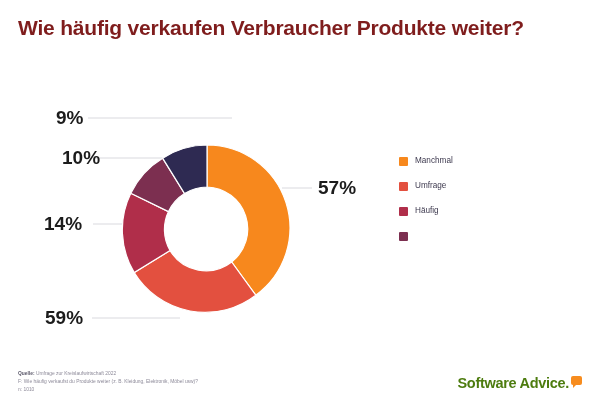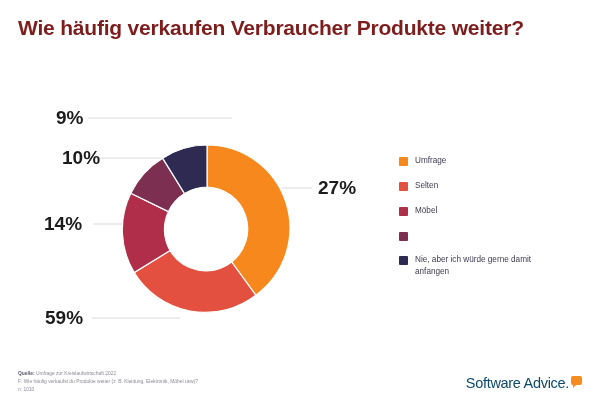--- a/index.html
+++ b/index.html
@@ -103,22 +103,22 @@
   
   .logo {
     position: absolute;
     right: 18px;
     top: 376px;
     display: flex;
     align-items: flex-start;
   }
   .logo-text {
     font-size: 14.5px;
-    font-weight: normal;
-    color: #0c4a6e;
+    font-weight: bold;
+    color: #4d7c0f;
     letter-spacing: -0.3px;
     line-height: 1;
   }
   .logo-mark {
     position: relative;
     width: 11px;
     height: 9px;
     background: #f78c1e;
     border-radius: 2px;
     margin-left: 2px;
@@ -184,42 +184,38 @@
                  L 207 91
                  A 42 42 0 0 0 184.57 97.57
                  Z"></path>
       </g>
     </svg>
 
     <div class="pct-label" style="left:56px; top:11px;">9%</div>
     <div class="pct-label" style="left:46px; top:51px;margin-left:16px;">10%</div>
     <div class="pct-label" style="left:44px; top:117px;">14%</div>
     <div class="pct-label" style="left:45px; top:211px;">59%</div>
-    <div class="pct-label" style="left:318px; top:81px;">27%</div>
+    <div class="pct-label" style="left:318px; top:81px;">57%</div>
   </div>
 
   <div class="legend">
     <div class="legend-row">
       <span class="legend-swatch" style="background:#f7881d;"></span>
+      <span class="legend-label">Manchmal</span>
+    </div>
+    <div class="legend-row">
+      <span class="legend-swatch" style="background:#e3503f;"></span>
       <span class="legend-label">Umfrage</span>
     </div>
     <div class="legend-row">
-      <span class="legend-swatch" style="background:#e3503f;"></span>
-      <span class="legend-label">Selten</span>
-    </div>
-    <div class="legend-row">
       <span class="legend-swatch" style="background:#b02e4a;"></span>
-      <span class="legend-label">Möbel</span>
+      <span class="legend-label">Häufig</span>
     </div>
     <div class="legend-row">
       <span class="legend-swatch" style="background:#7c2f50;"></span>
-    </div>
-    <div class="legend-row">
-      <span class="legend-swatch" style="background:#2e2a52;"></span>
-      <span class="legend-label" style="max-width:118px;">Nie, aber ich würde gerne damit anfangen</span>
     </div>
   </div>
 
   <div class="footer">
     <div class="footer-line"><b>Quelle:</b><span> Umfrage zur Kreislaufwirtschaft 2022</span></div>
     <div class="footer-line">F: Wie häufig verkaufst du Produkte weiter (z. B. Kleidung, Elektronik, Möbel usw)?</div>
     <div class="footer-line">n: 1010</div>
   </div>
 
   <div class="logo">

